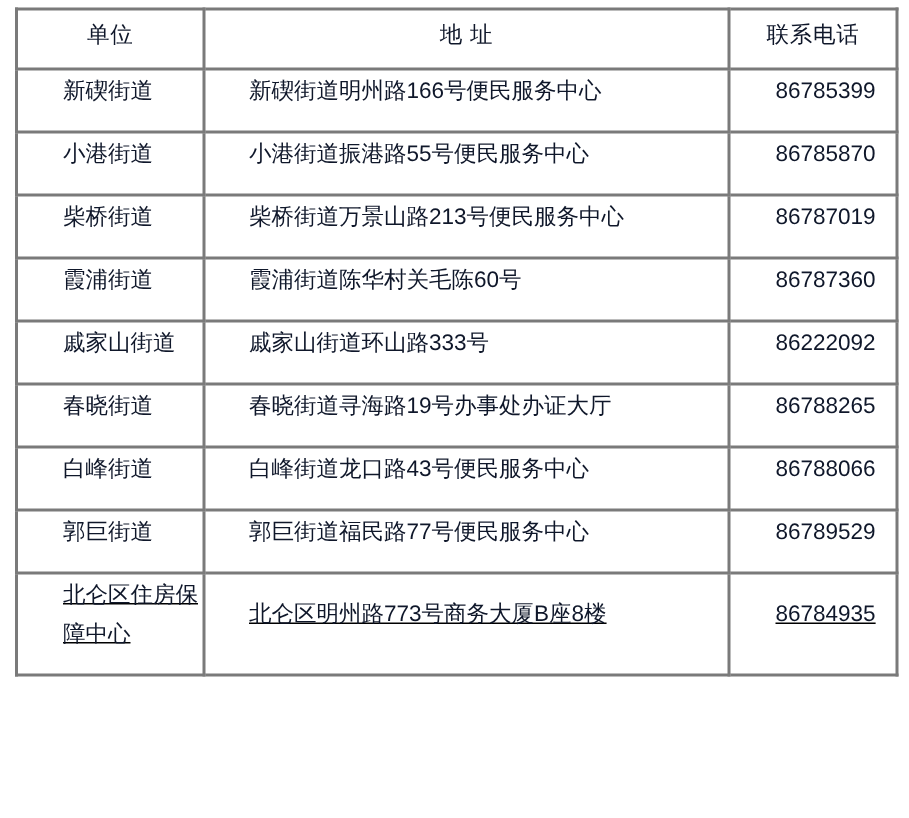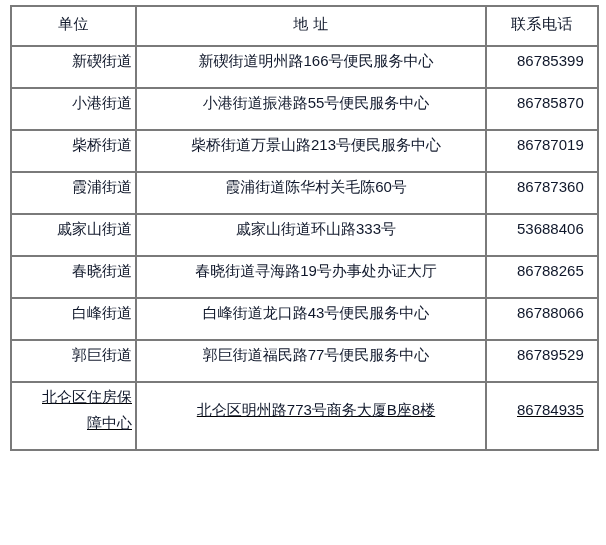--- a/index.html
+++ b/index.html
@@ -32,28 +32,28 @@
   }
   .contact-table th {
     height: 32px;
     text-align: center;
     padding: 1px 4px 5px;
     letter-spacing: 0.5px;
   }
   .contact-table tr.data-row { height: 40px; }
   .contact-table tr.data-row-tall { height: 66px; text-decoration: underline; }
   .contact-table td.unit-cell {
-    text-align: right;
+    text-align: left;
     padding: 1px 3px 13px 30px;
     word-break: break-all;
     margin-top: 40px;
   }
   .contact-table td.address-cell {
-    text-align: center;
-    padding: 1px 6px 13px 16px;
+    text-align: left;
+    padding: 1px 6px 13px 29px;
   }
   .contact-table td.phone-cell {
     text-align: center;
     padding: 1px 18px 13px 30px;
   }
 </style>
 </head>
 <body>
 
 <table class="contact-table">
@@ -86,21 +86,21 @@
       <td class="phone-cell">86787019</td>
     </tr>
     <tr class="data-row">
       <td class="unit-cell">霞浦街道</td>
       <td class="address-cell">霞浦街道陈华村关毛陈60号</td>
       <td class="phone-cell">86787360</td>
     </tr>
     <tr class="data-row">
       <td class="unit-cell">戚家山街道</td>
       <td class="address-cell">戚家山街道环山路333号</td>
-      <td class="phone-cell">53688406</td>
+      <td class="phone-cell">86222092</td>
     </tr>
     <tr class="data-row">
       <td class="unit-cell">春晓街道</td>
       <td class="address-cell">春晓街道寻海路19号办事处办证大厅</td>
       <td class="phone-cell">86788265</td>
     </tr>
     <tr class="data-row">
       <td class="unit-cell">白峰街道</td>
       <td class="address-cell">白峰街道龙口路43号便民服务中心</td>
       <td class="phone-cell">86788066</td>

